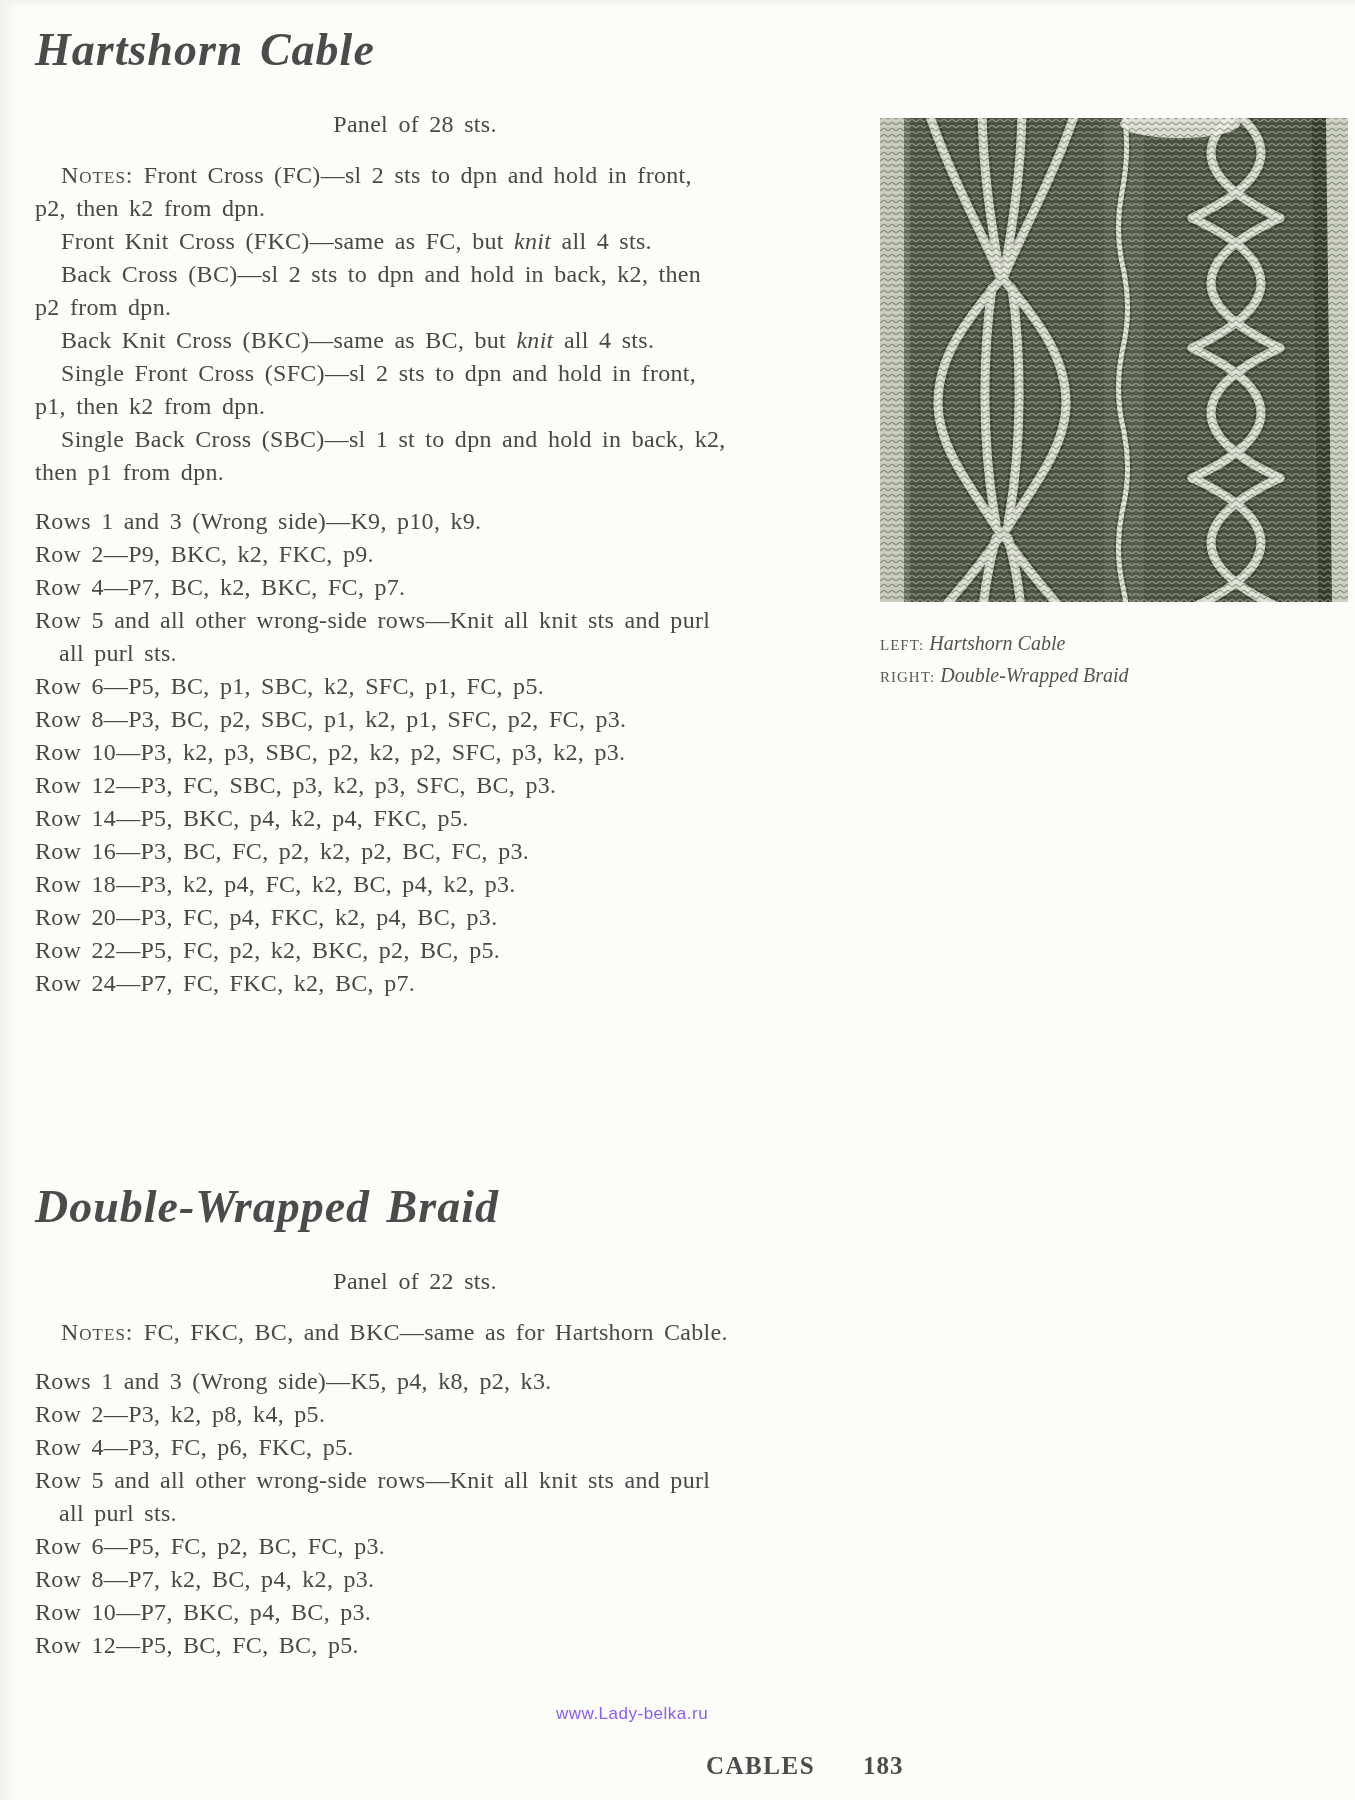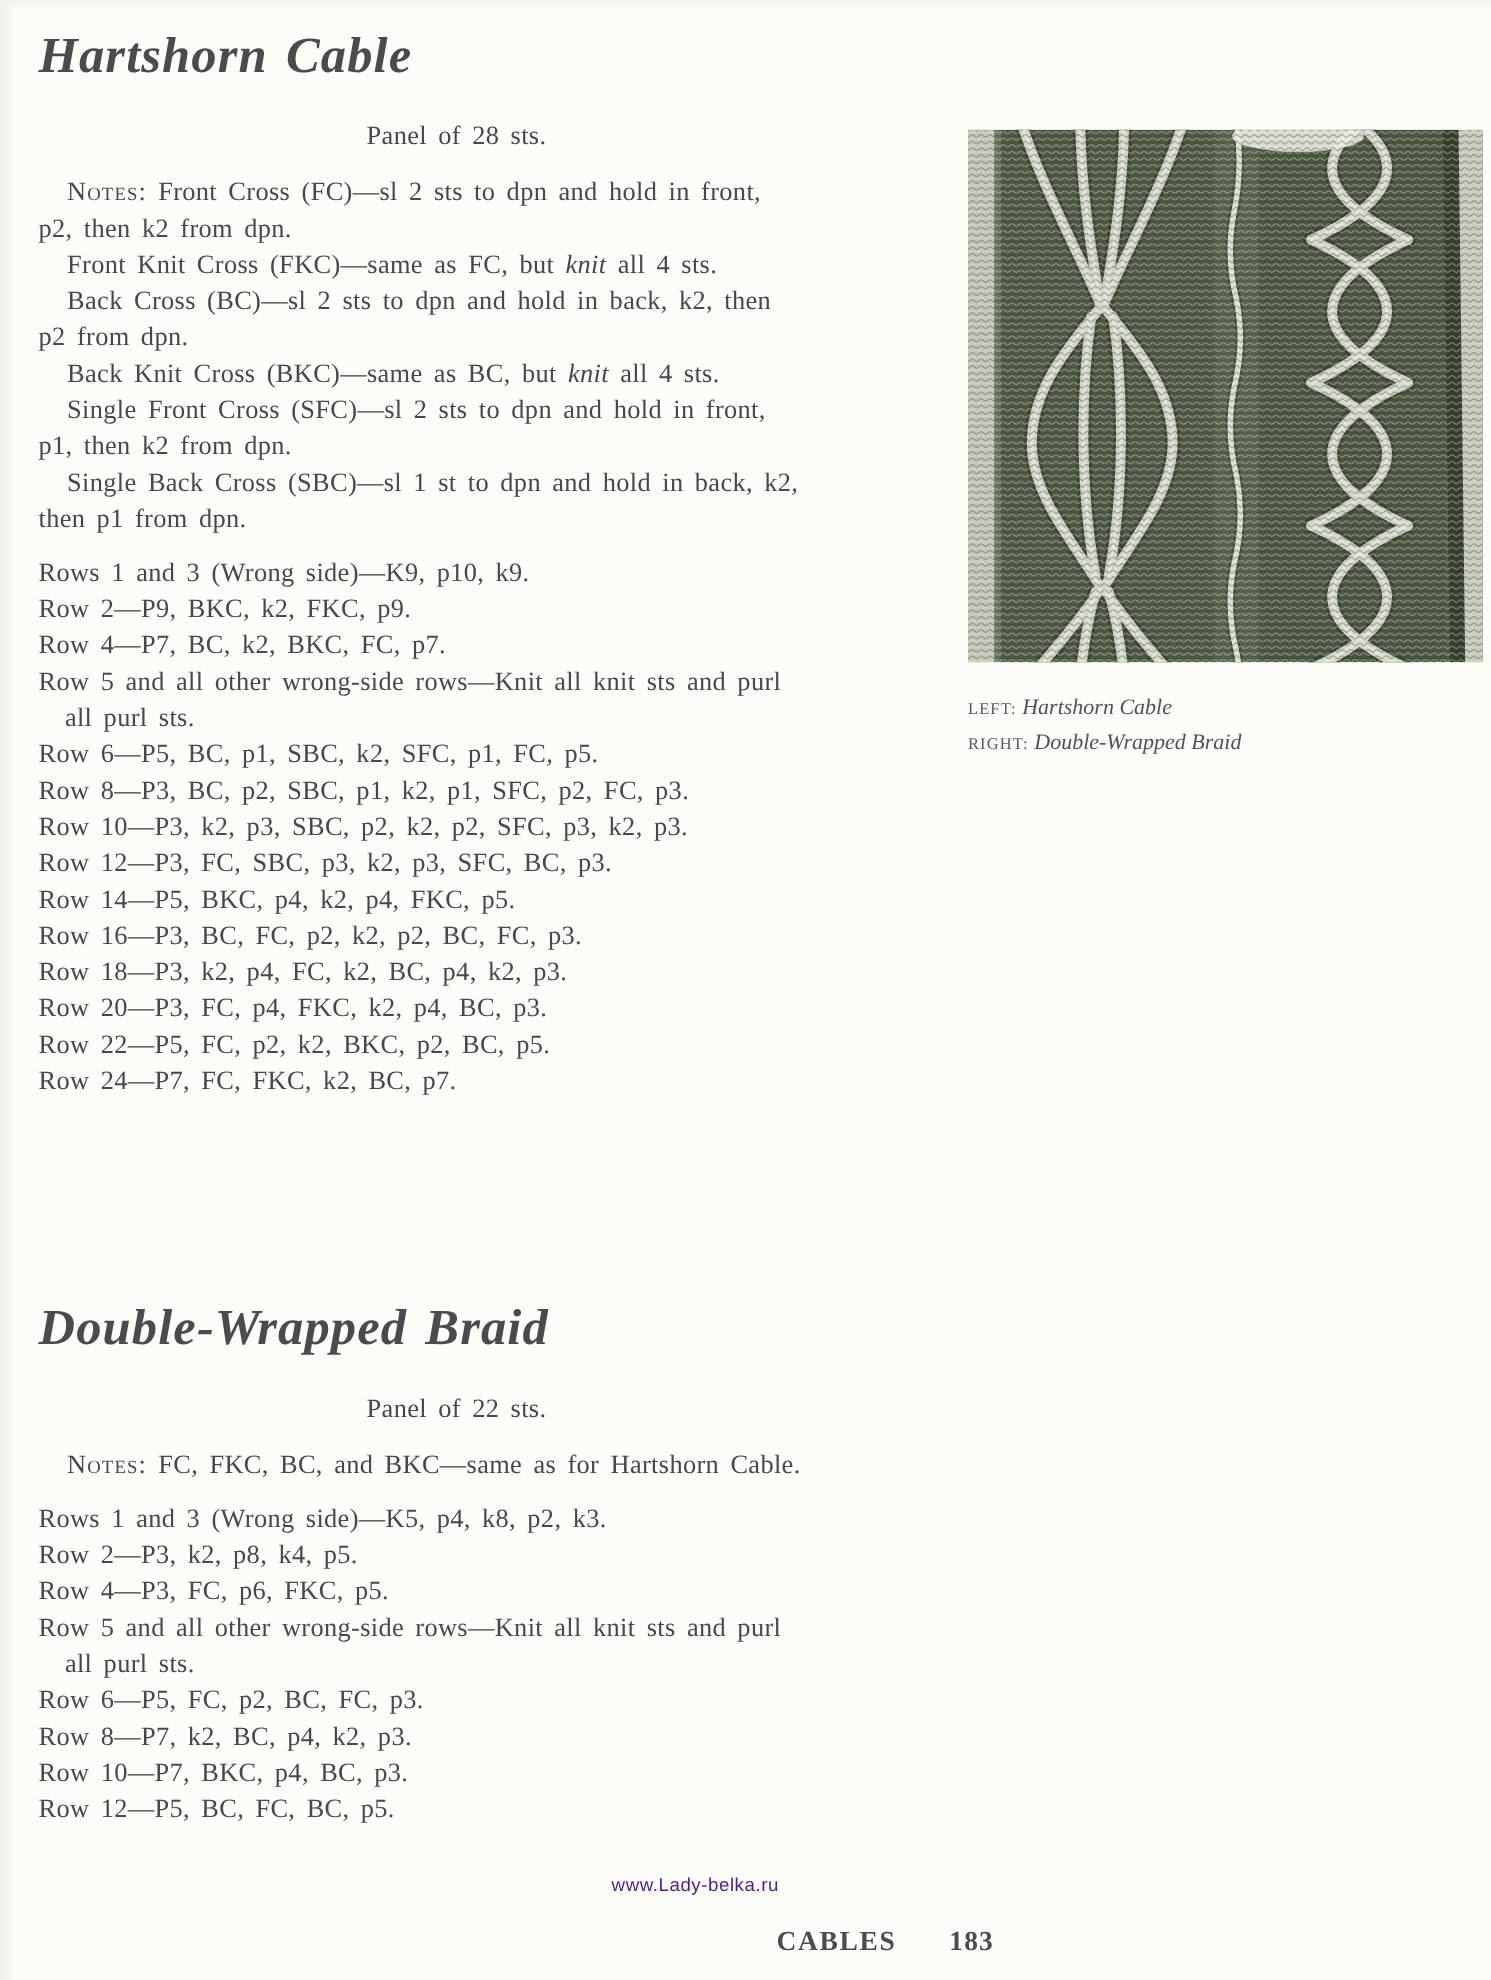--- a/index.html
+++ b/index.html
@@ -45,21 +45,21 @@
   figure.photo{position:absolute;left:880px;top:118px;width:546px;margin:0;}
   figure.photo svg{display:block;filter:blur(.4px) contrast(.97);}
   .caption{margin-top:26px;font-size:20px;line-height:30px;color:#525252;}
   .cap-label{font-size:15px;letter-spacing:1px;color:#5a5a5a;}
   .cap-value{font-style:italic;}
 
   
   .watermark{
     position:absolute;left:556px;top:1704px;
     font-family:"Liberation Sans","DejaVu Sans",sans-serif;
-    font-size:17px;letter-spacing:.5px;color:#4c1d95;
+    font-size:17px;letter-spacing:.5px;color:#8b5cf6;
   }
   .footer{position:absolute;left:706px;top:1752px;font-weight:bold;font-size:25px;color:#4c4c4c;letter-spacing:1.5px;}
   .footer .pageno{margin-left:48px;letter-spacing:1px;}
 </style>
 </head>
 <body>
 
 <div class="page">
 
   <section class="col body-text">

